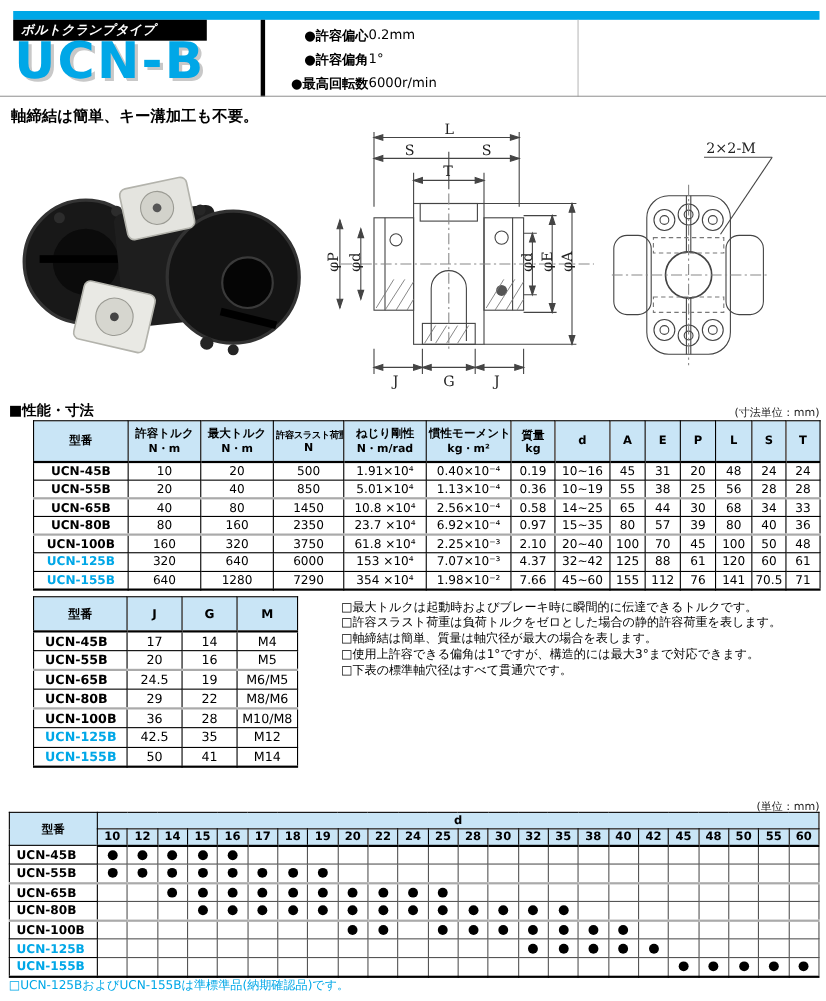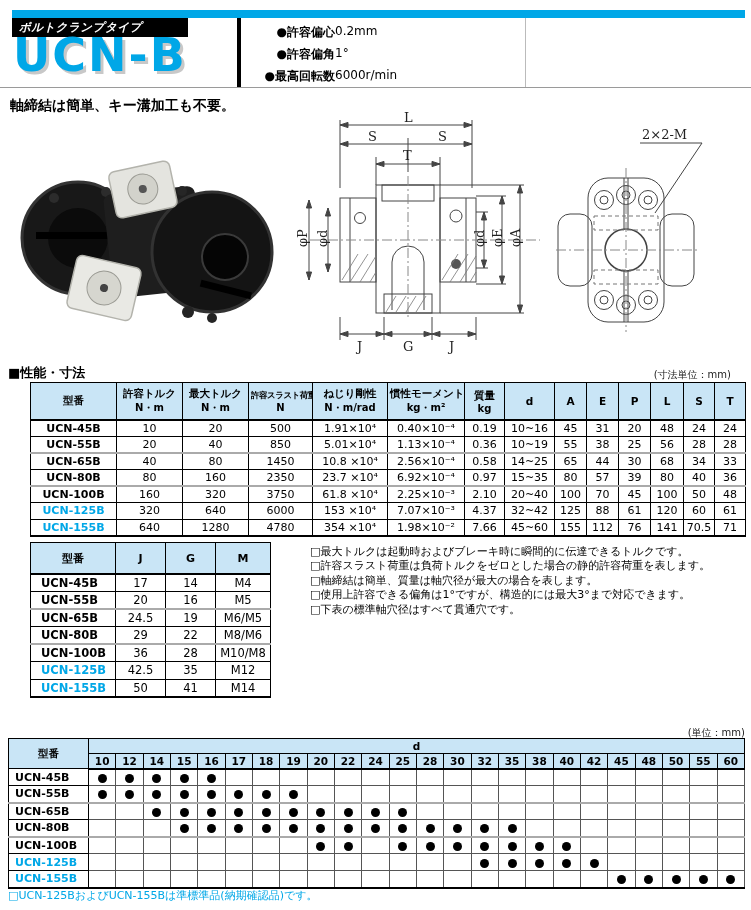--- a/index.html
+++ b/index.html
@@ -242,21 +242,21 @@
       <line x1="72" y1="62" x2="72" y2="113"></line>
     <line x1="68" y1="155" x2="68" y2="206"></line>
       <line x1="72" y1="155" x2="72" y2="206"></line>
     <rect x="38" y="100" width="64" height="14" stroke-dasharray="4 3" stroke="#777"></rect>
     <rect x="38" y="154" width="64" height="14" stroke-dasharray="4 3" stroke="#777"></rect>
     <line x1="0" y1="134" x2="142" y2="134" stroke="#888" stroke-dasharray="10 3 2 3"></line>
     <line x1="70" y1="52" x2="70" y2="216" stroke="#888" stroke-dasharray="10 3 2 3"></line>
   </svg>
 
   <div class="sec-title" style="left:8px;top:364px;">■性能・寸法</div>
-  <div class="unit-note" style="right:20px;top:368px;">(寸法単位：mm)</div>
+  <div class="unit-note" style="right:6px;top:368px;">(寸法単位：mm)</div>
   <div class="perf-wrap">
     <table class="perf" id="perf-table">
       <colgroup>
         <col style="width:86px">
           <col style="width:66px">
           <col style="width:66px">
           <col style="width:64px">
         <col style="width:75px">
           <col style="width:77px">
           <col style="width:40px">
@@ -414,21 +414,21 @@
             <td>88</td>
             <td>61</td>
             <td>120</td>
             <td>60</td>
             <td>61</td>
           </tr>
           <tr>
             <th class="hl">UCN-155B</th>
             <td>640</td>
             <td>1280</td>
-            <td>4780</td>
+            <td>7290</td>
             <td>354 ×10⁴</td>
             <td>1.98×10⁻²</td>
             <td>7.66</td>
             <td>45~60</td>
             <td>155</td>
             <td>112</td>
             <td>76</td>
             <td>141</td>
             <td>70.5</td>
             <td>71</td>

